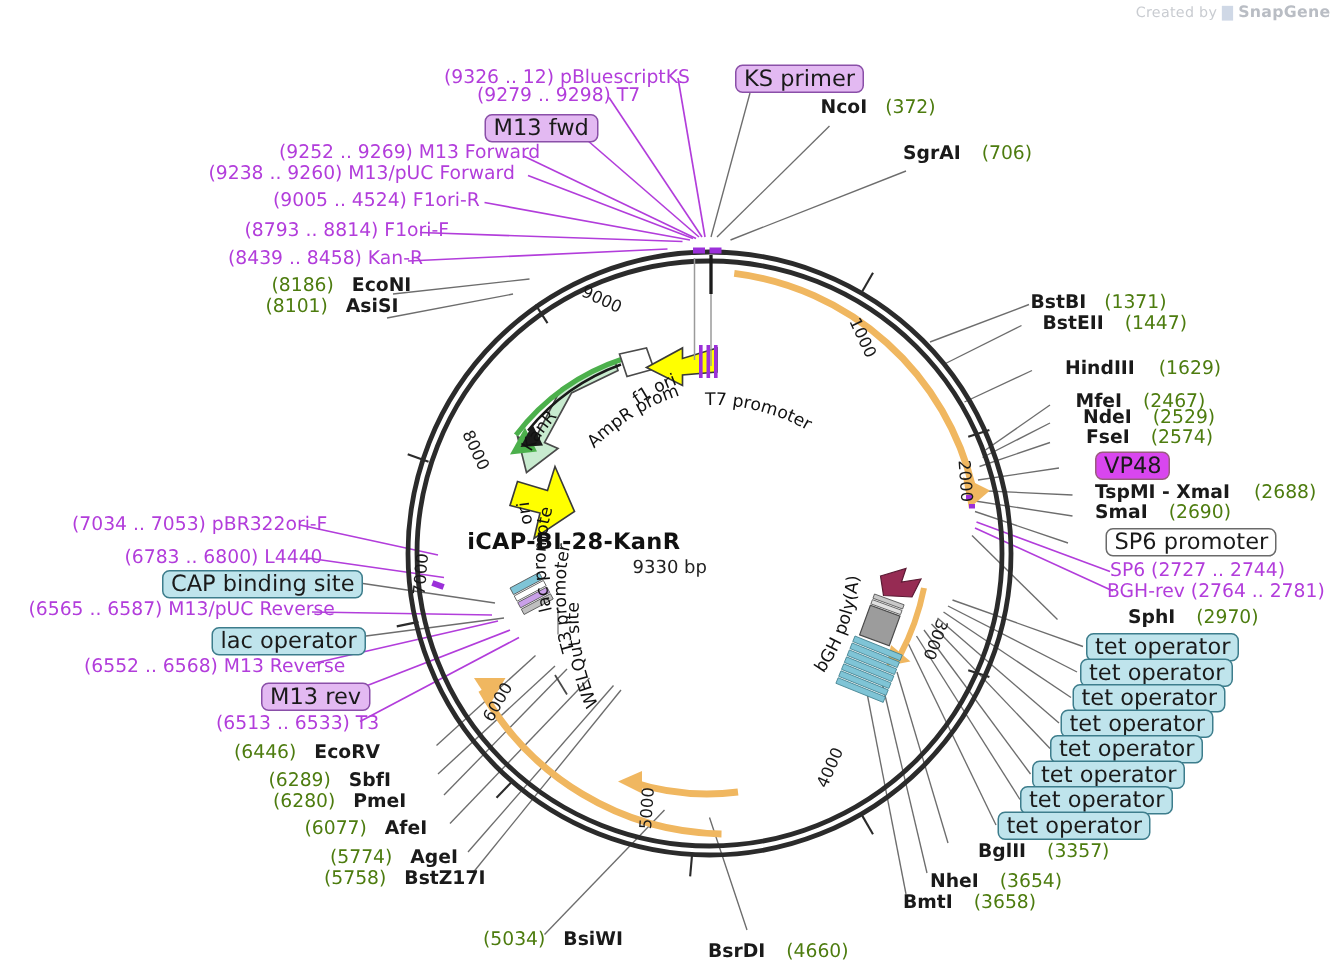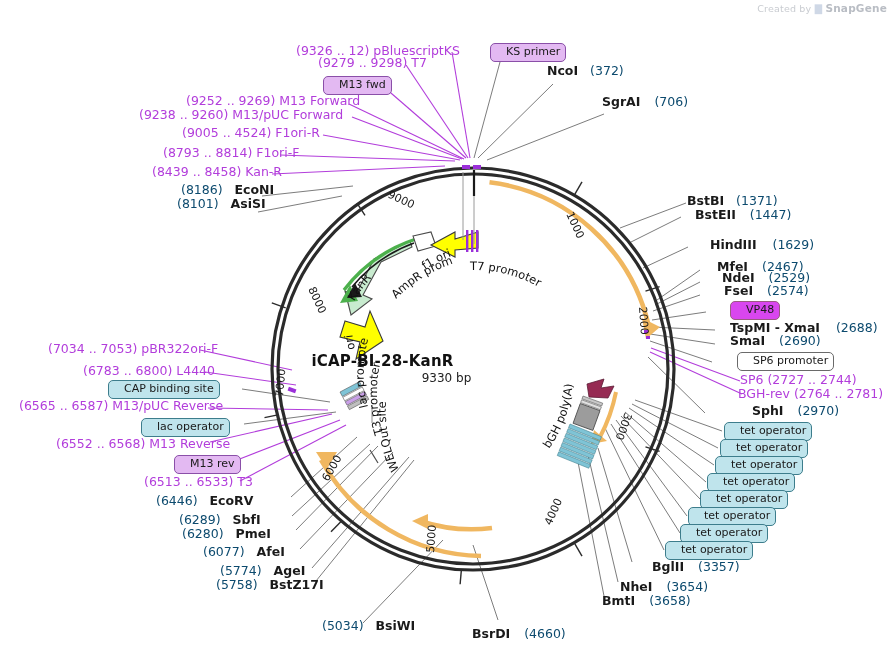--- a/index.html
+++ b/index.html
@@ -6,25 +6,25 @@
   body{
     width:895px;height:651px;
     background:#ffffff;
     font-family:"DejaVu Sans","Liberation Sans",sans-serif;
     position:relative;overflow:hidden;
     -webkit-font-smoothing:antialiased;
   }
   .lbl{position:absolute;white-space:nowrap;font-size:12.5px;line-height:14px;}
   .enz{color:#1a1a1a;}
   .enz b{font-weight:bold;}
-  .pos{color:#0c4a6e;font-weight:normal;}
+  .pos{color:#4d7c0f;font-weight:normal;}
   .primer{color:#b23ddb;font-size:12.5px;}
   .tag{
-    display:inline-block;padding:1px 5px 2px 15px;border-radius:5px;
-    border:1px solid #6a6a6a;font-size:11px;line-height:14px;
+    display:inline-block;padding:1px 5px 2px 5px;border-radius:5px;
+    border:1px solid #6a6a6a;font-size:15px;line-height:14px;
   }
   .tag-purple{background:#e3b9f2;border-color:#8a4fa8;color:#1a1a1a;}
   .tag-teal{background:#bfe4ec;border-color:#3d7d8c;color:#1a1a1a;}
   .tag-white{background:#ffffff;border-color:#6a6a6a;color:#1a1a1a;}
   .tag-pink{background:#d946ef;border-color:#9a5c7e;color:#1a1a1a;}
   svg{position:absolute;left:0;top:0;}
   .wm{
     position:absolute;right:8px;top:2px;font-size:9.5px;color:#c9ccd1;
     font-family:"DejaVu Sans","Liberation Sans",sans-serif;letter-spacing:.2px;
   }

